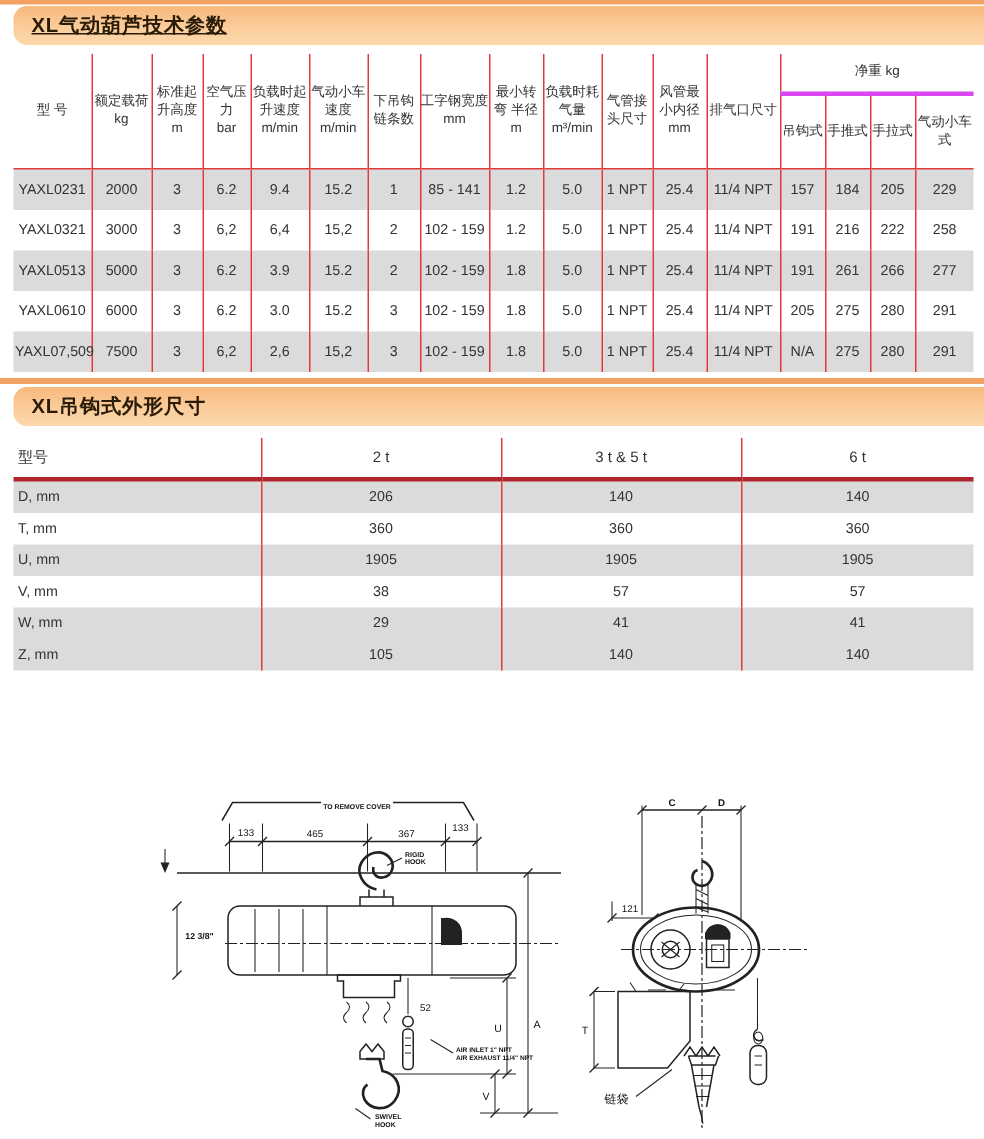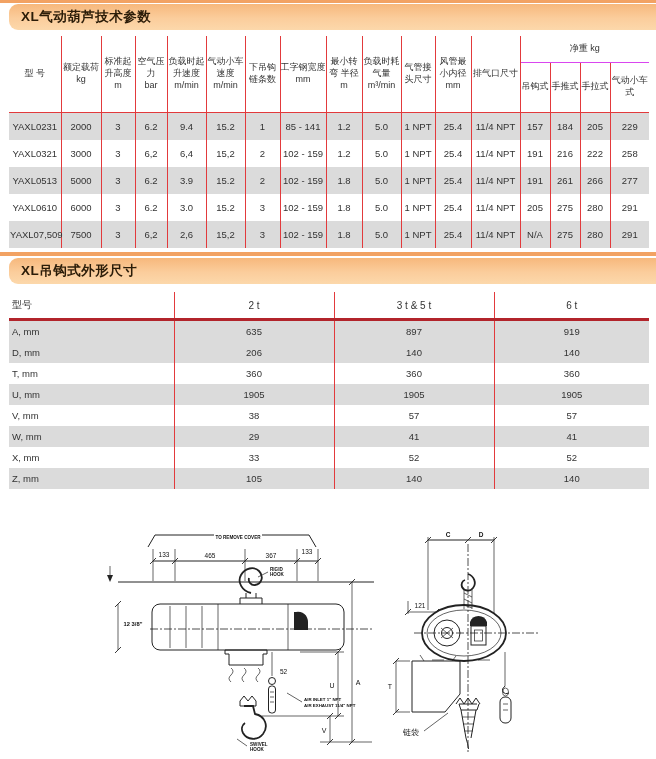--- a/index.html
+++ b/index.html
@@ -11,34 +11,34 @@
   .rule{position:absolute;left:0;width:656px;background:#f2a263;}
   .rule1{top:0;height:3px;}
   .rule2{top:252px;height:4px;}
   .band{
     position:absolute;left:9px;right:0;height:26px;
     background:linear-gradient(180deg,#f7b87c 0%,#fbcd9c 55%,#fcd8ab 100%);
     border-radius:9px 0 0 9px;display:flex;align-items:center;
     padding-left:12px;font-size:13.5px;font-weight:bold;color:#2b1c08;
     letter-spacing:.5px;
   }
-  .band1{top:4px;}
+  .band1{top:4px;text-decoration:underline;}
   .band2{top:258px;}
 
   
   table{border-collapse:collapse;table-layout:fixed;}
   .t1{position:absolute;top:36px;left:9px;width:640px;font-size:9px;}
   .t1 th{
     font-weight:normal;text-align:center;vertical-align:middle;
     border-right:1px solid #e23a3c;line-height:1.3;padding:1px 0;color:#333;
   }
   .t1 thead tr:nth-child(1){height:26px;}
   .t1 thead tr:nth-child(2){height:50px;}
   .t1 thead{border-bottom:1px solid #e23a3c;}
-  .t1 th.nwg{border-bottom:1px solid #d946ef;margin-top:48px;}
+  .t1 th.nwg{border-bottom:3px solid #d946ef;margin-top:48px;}
   .t1 th:last-child,.t1 td:last-child{border-right:none;}
   .t1 td{
     border-right:1px solid #e23a3c;text-align:center;height:25px;
     font-size:9.5px;vertical-align:middle;
   }
   .t1 tr.stripe td{background:#dbdbdb;}
   .ht{display:block;}
   .hu{display:block;}
   .hu:empty{display:none;}
 
@@ -265,26 +265,20 @@
   <thead>
     <tr>
       <th>型号</th>
       <th>2 t</th>
       <th>3 t &amp; 5 t</th>
       <th>6 t</th>
     </tr>
   </thead>
   <tbody id="t2body">
       <tr class="stripe">
-        <td>A, mm</td>
-        <td>635</td>
-        <td>897</td>
-        <td>919</td>
-      </tr>
-      <tr class="stripe">
         <td>D, mm</td>
         <td>206</td>
         <td>140</td>
         <td>140</td>
       </tr>
       <tr>
         <td>T, mm</td>
         <td>360</td>
         <td>360</td>
         <td>360</td>
@@ -299,26 +293,20 @@
         <td>V, mm</td>
         <td>38</td>
         <td>57</td>
         <td>57</td>
       </tr>
       <tr class="stripe">
         <td>W, mm</td>
         <td>29</td>
         <td>41</td>
         <td>41</td>
-      </tr>
-      <tr>
-        <td>X, mm</td>
-        <td>33</td>
-        <td>52</td>
-        <td>52</td>
       </tr>
       <tr class="stripe">
         <td>Z, mm</td>
         <td>105</td>
         <td>140</td>
         <td>140</td>
       </tr>
     </tbody>
 </table>
 

